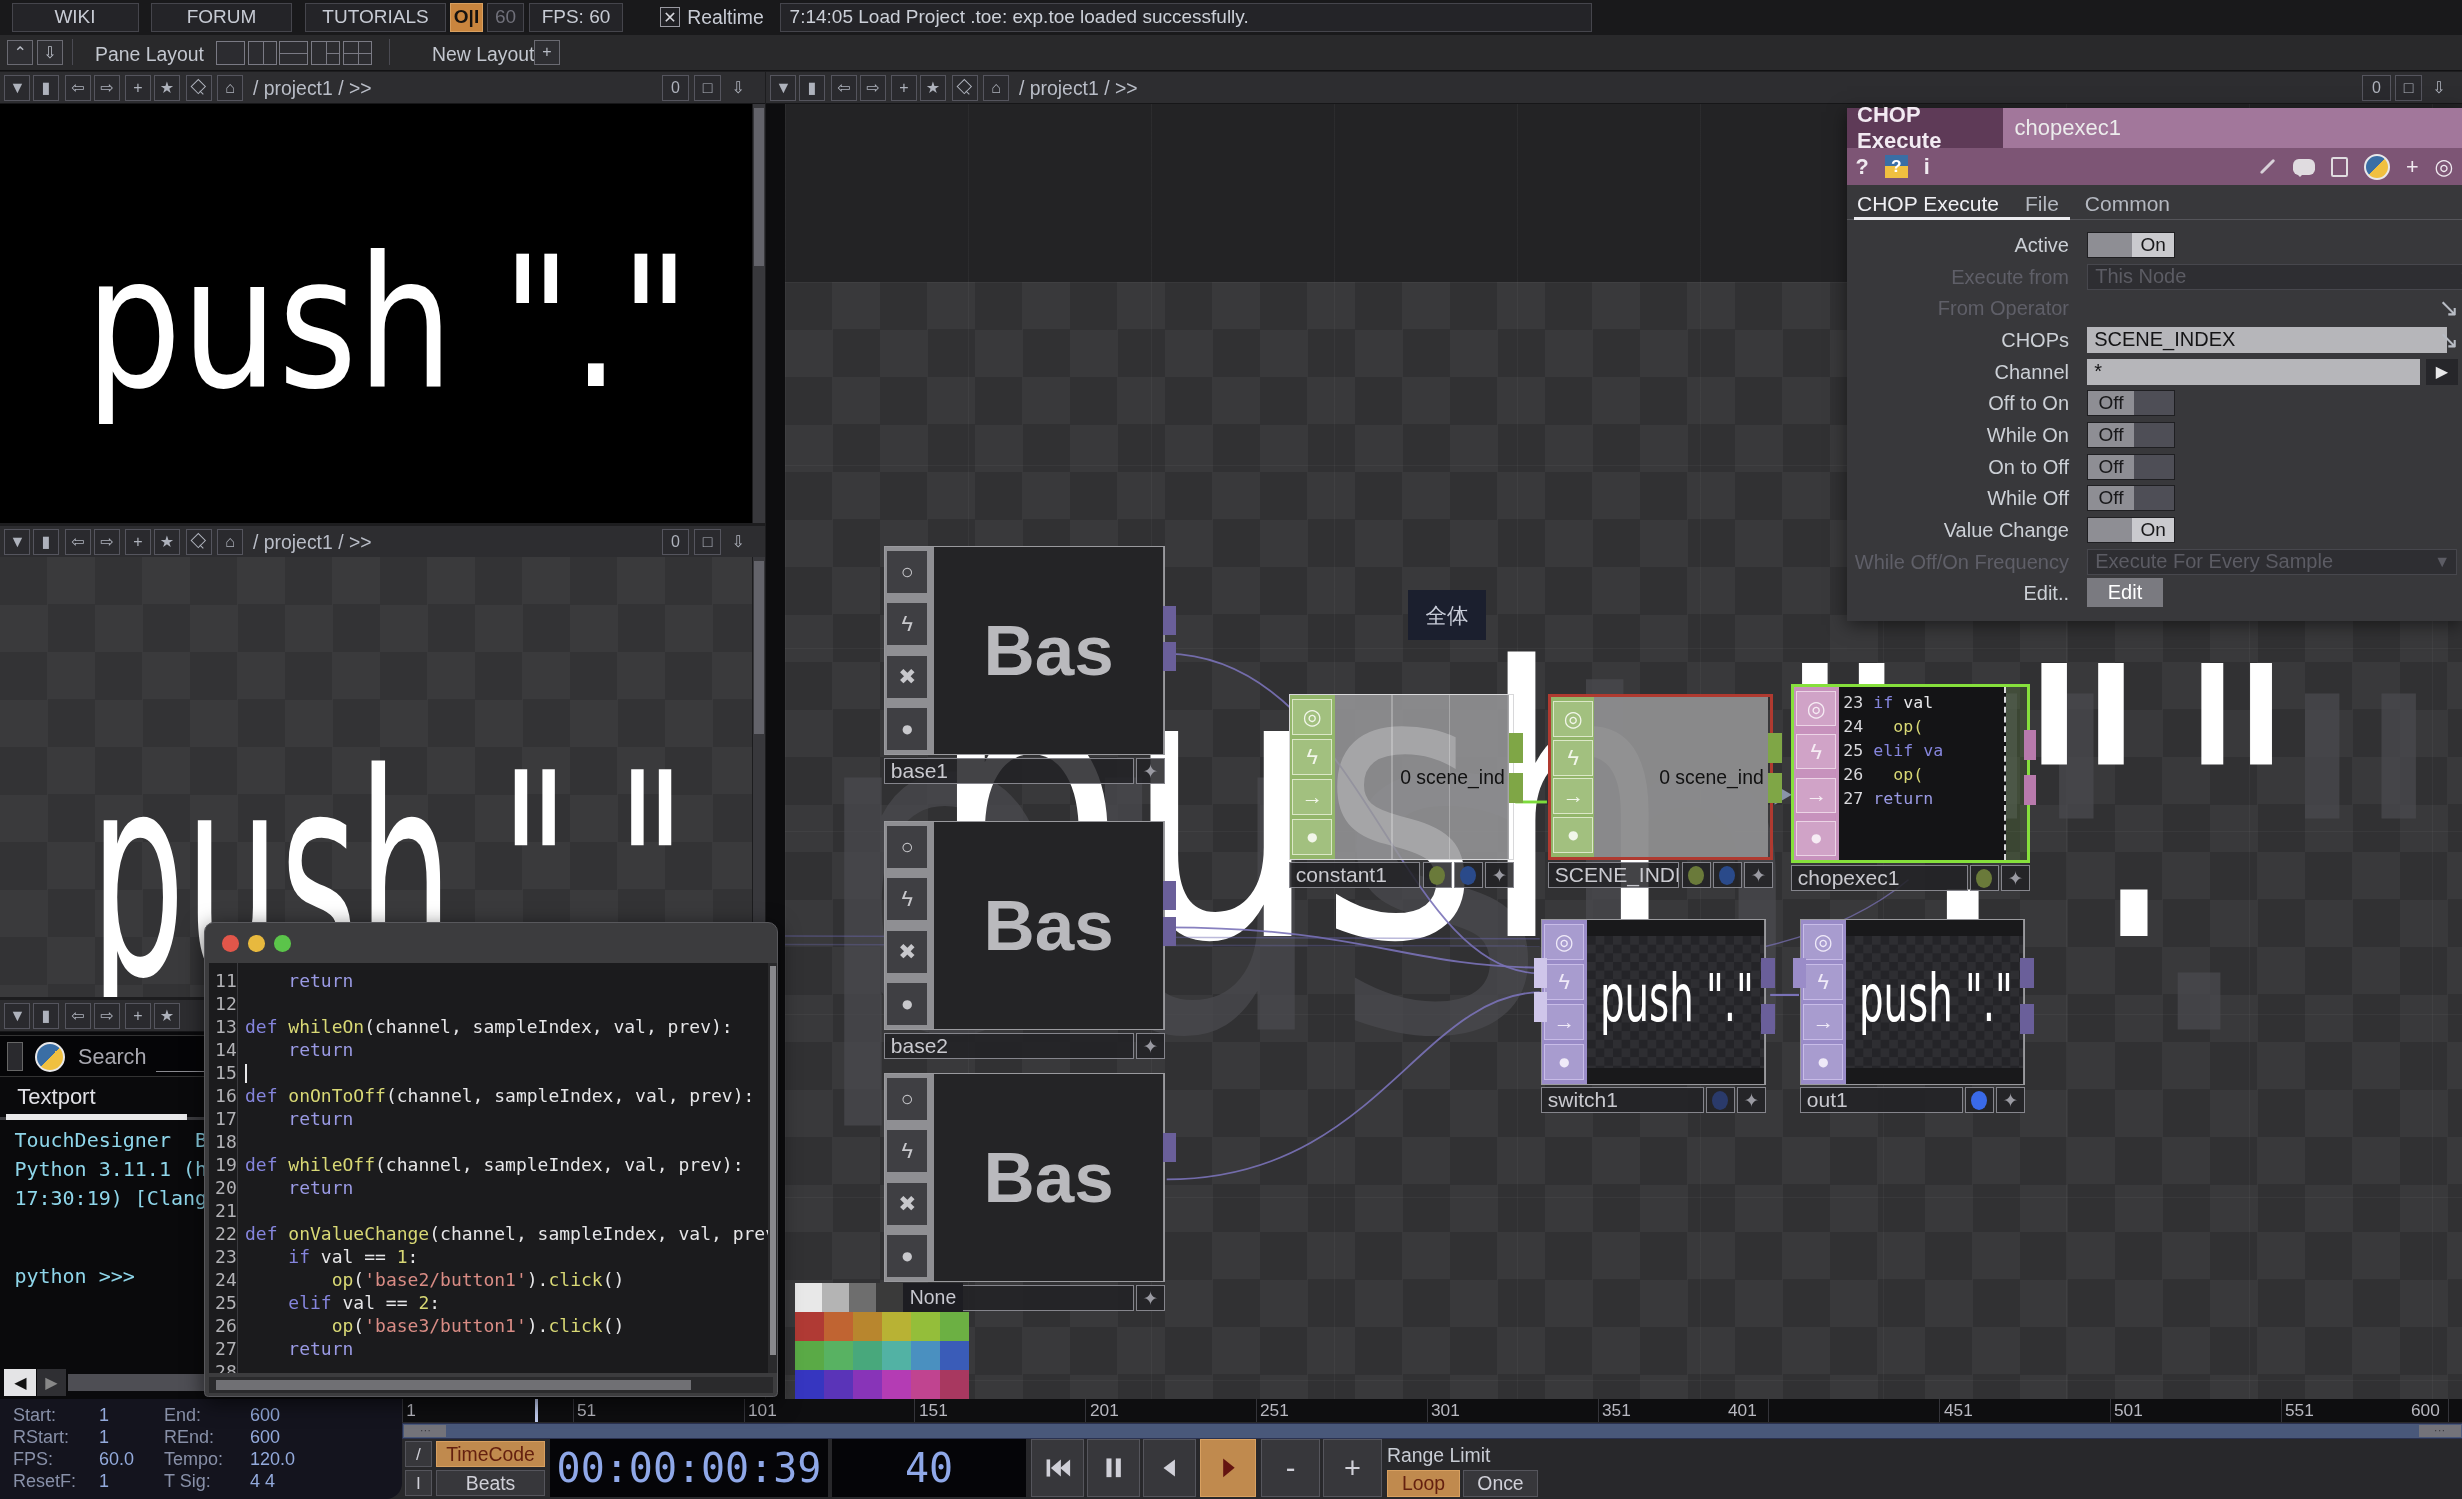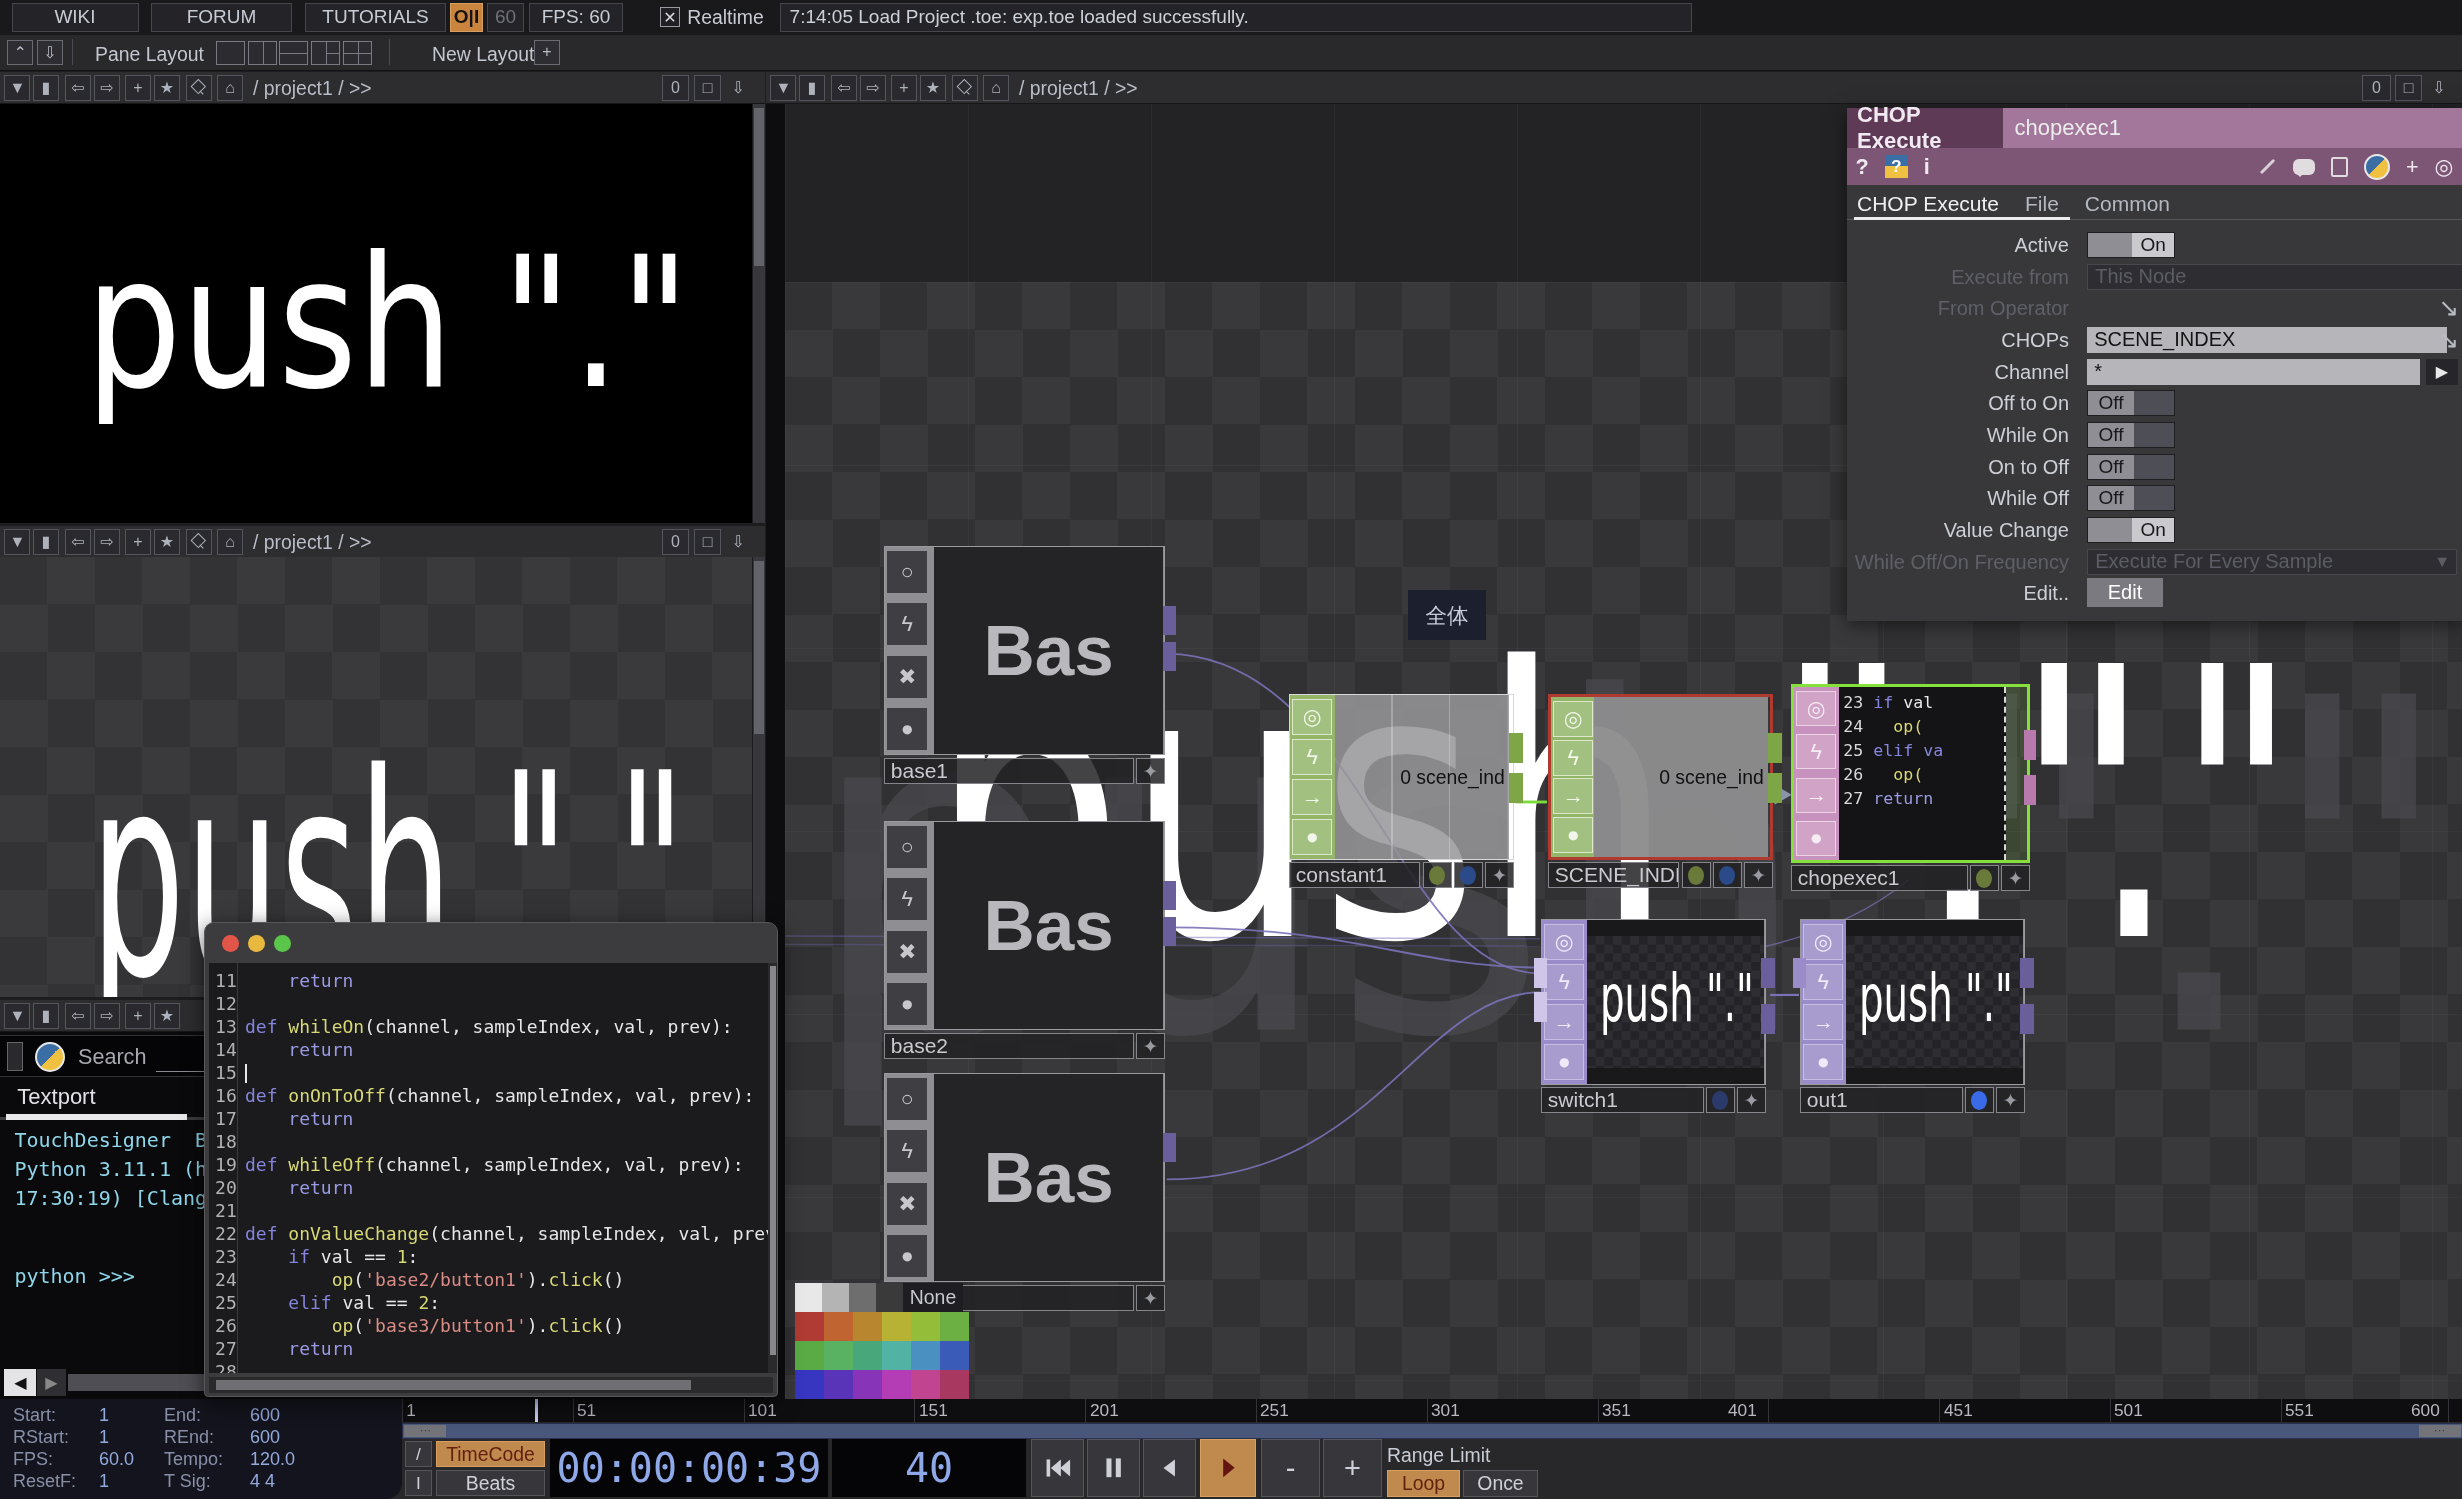--- a/index.html
+++ b/index.html
@@ -190,21 +190,21 @@
     <div class="tb-btn" style="left:11.5px;width:127px;">WIKI</div>
     <div class="tb-btn" style="left:151px;width:141px;">FORUM</div>
     <div class="tb-btn" style="left:305px;width:141px;">TUTORIALS</div>
     <div class="tb-btn" id="oi-badge" style="left:450px;width:33px;">O|I</div>
     <div class="tb-btn" id="fps-gray" style="left:487px;width:37px;">60</div>
     <div class="tb-btn" style="left:529px;width:94px;">FPS:  60</div>
     <div id="realtime-wrap">
       <div id="realtime-check">✕</div>
       <span>Realtime</span>
     </div>
-    <div class="tb-btn" id="status-box" style="left:780px;width:912px;">7:14:05 Load Project .toe: exp.toe loaded successfully.</div>
+    <div class="tb-btn" id="status-box" style="left:780px;width:812px;">7:14:05 Load Project .toe: exp.toe loaded successfully.</div>
   </div>
 
   <div class="abs" id="layoutbar">
     <div class="lb-icon" style="left:7.2px;">⌃</div>
     <div class="lb-icon" style="left:37px;">⇩</div>
     <div class="vline" style="left:72px;"></div>
     <div class="lb-text" style="left:95px;">Pane Layout</div>
     <div class="lay-thumb" style="left:216px;"></div>
     <div class="lay-thumb" style="left:248px;">
         <div style="left:13.7px;top:0;width:1.4px;height:23px;"></div>

